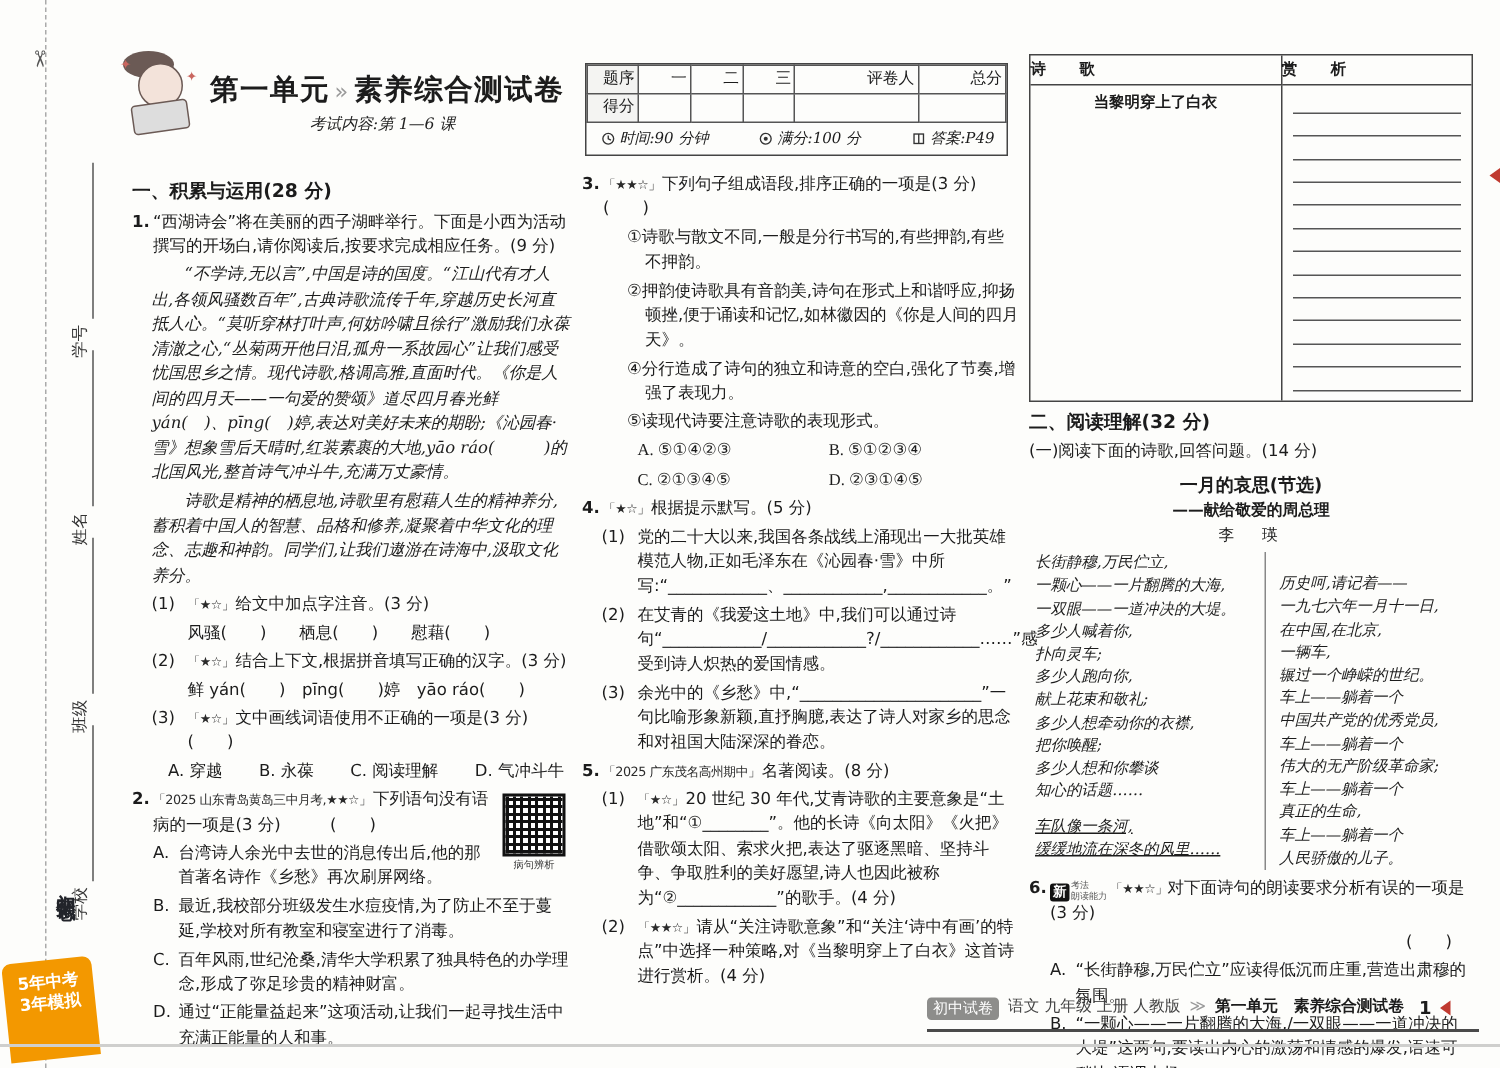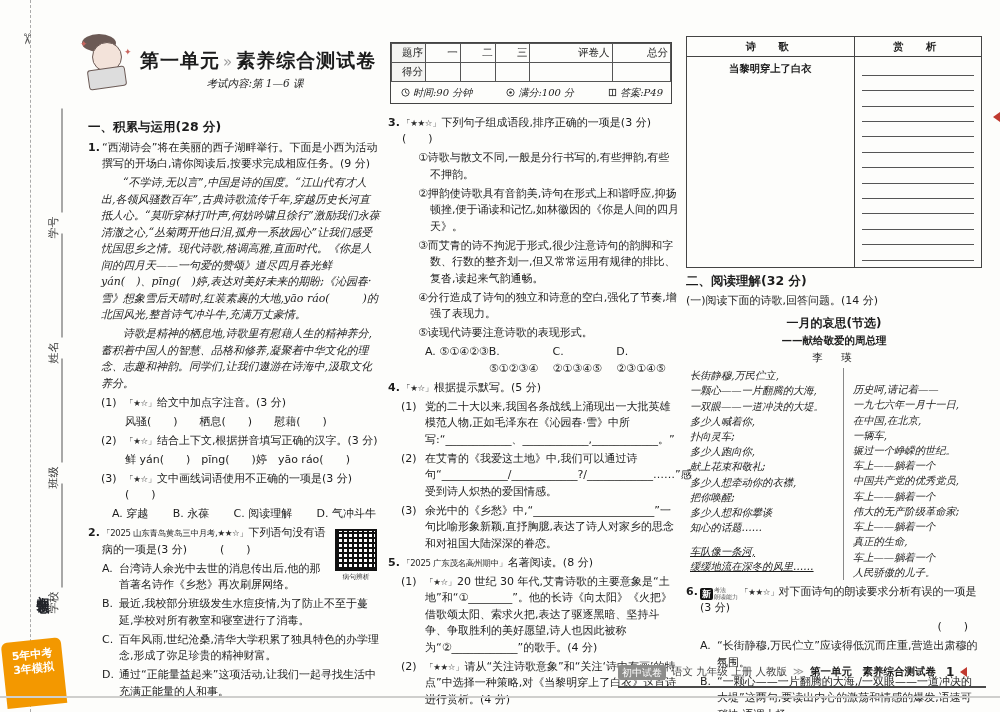--- a/index.html
+++ b/index.html
@@ -52,39 +52,39 @@
   #col3 { left:686px; top:36px; width:296px; }
   .blk { position:relative; margin:2.5px 0; }
   .sec { font-weight:bold; font-size:12.5px; margin:4px 0 3px; }
   .q   { padding-left:14px; } .q > .num { position:absolute; left:0; font-weight:bold; }
   .sub { padding-left:37px; } .sub > .num { position:absolute; left:13px; }
   .kai { margin-left:13px; text-indent:2em; font-family:"DejaVu Serif","Liberation Serif",serif;
          font-style:italic; }
   .fill { margin-left:37px; }
   .item { margin-left:30px; padding-left:12px; text-indent:-12px; }
   .optrow  { margin-left:24px; display:flex; justify-content:space-between; padding-right:4px; }
-  .optrow2 { margin-left:37px; display:grid; grid-template-columns:1fr 1fr 1fr 1fr; row-gap:3px; }
+  .optrow2 { margin-left:37px; display:grid; grid-template-columns:1fr 1fr; row-gap:3px;font-family:Liberation Serif, serif; }
   .opt { padding-left:31px; } .opt > .num { position:absolute; left:14px; }
   .paren-right { text-align:right; padding-right:14px; }
   .tag { font-size:8.5px; color:#2a2a2a; letter-spacing:-0.3px; }
   .num + .tag { margin-right:1px; }
   
   .qrwrap { float:right; width:48px; margin:4px 0 2px 5px; text-align:center; }
   .qr { width:42px; height:42px; margin:0 auto; border:2px solid #111;
         background-image:
           repeating-linear-gradient(0deg,#111 0 2px,transparent 2px 5px),
           repeating-linear-gradient(90deg,#111 0 2px,#fff 2px 5px); }
   .qrlabel { font-size:8px; color:#333; white-space:nowrap; transform:scale(.85); transform-origin:center; }
   
   .nbadge { display:inline-flex; align-items:center; gap:1px; margin-right:2px; vertical-align:-2px; }
   .nbox { background:#111; color:#fff; font-size:9px; font-weight:bold; padding:0 2px; border-radius:2px; line-height:12px; }
   .ncol { display:inline-flex; flex-direction:column; font-size:6px; line-height:6.5px; color:#555; }
   
   .atable { display:grid; grid-template-columns:57% 43%; border:1.2px solid #444; font-size:10.3px; }
-  .ahead { text-align:center; font-weight:bold; border-bottom:1px solid #444; padding:2px 0; letter-spacing:6px; }
+  .ahead { text-align:left; font-weight:bold; border-bottom:1px solid #444; padding:2px 0; letter-spacing:6px; }
   .ahead.first { border-right:1px solid #444; }
   .acell { padding:3px 7px 6px; }
   .acell.poemcell { border-right:1px solid #444; font-family:"DejaVu Serif","Liberation Serif",serif; font-style:italic; }
   .ptitle { text-align:center; font-weight:bold; font-style:normal; font-family:"DejaVu Sans","Liberation Sans",sans-serif; margin:1px 0 2px; }
   .pline { line-height:15.2px; white-space:nowrap; }
   .pline.gap { height:8px; line-height:8px; }
   .pline.ul { text-decoration:underline; }
   .rule { height:15.4px; border-bottom:0.9px solid #555; }
   
   .pcenter { text-align:center; }
@@ -224,21 +224,20 @@
       <div class="blk opt"><span class="num">A.</span><span class="txt">台湾诗人余光中去世的消息传出后,他的那首著名诗作《乡愁》再次刷屏网络。</span></div>
       <div class="blk opt"><span class="num">B.</span><span class="txt">最近,我校部分班级发生水痘疫情,为了防止不至于蔓延,学校对所有教室和寝室进行了消毒。</span></div>
       <div class="blk opt"><span class="num">C.</span><span class="txt">百年风雨,世纪沧桑,清华大学积累了独具特色的办学理念,形成了弥足珍贵的精神财富。</span></div>
       <div class="blk opt"><span class="num">D.</span><span class="txt">通过“正能量益起来”这项活动,让我们一起寻找生活中充满正能量的人和事。</span></div>
     </div>
 
   <div class="col" id="col2">
       <div class="blk q"><span class="num">3.</span><span class="tag">「★★☆」</span><span class="txt">下列句子组成语段,排序正确的一项是(3 分)　(　　)</span></div>
       <div class="blk item"><span class="txt">①诗歌与散文不同,一般是分行书写的,有些押韵,有些不押韵。</span></div>
       <div class="blk item"><span class="txt">②押韵使诗歌具有音韵美,诗句在形式上和谐呼应,抑扬顿挫,便于诵读和记忆,如林徽因的《你是人间的四月天》。</span></div>
-      <div class="blk item"><span class="txt">③而艾青的诗不拘泥于形式,很少注意诗句的韵脚和字数、行数的整齐划一,但又常常运用有规律的排比、复沓,读起来气韵通畅。</span></div>
       <div class="blk item"><span class="txt">④分行造成了诗句的独立和诗意的空白,强化了节奏,增强了表现力。</span></div>
       <div class="blk item"><span class="txt">⑤读现代诗要注意诗歌的表现形式。</span></div>
       <div class="blk optrow2">
         <span class="optitem">A. ⑤①④②③</span>
         <span class="optitem">B. ⑤①②③④</span>
         <span class="optitem">C. ②①③④⑤</span>
         <span class="optitem">D. ②③①④⑤</span>
       </div>
       <div class="blk q"><span class="num">4.</span><span class="tag">「★☆」</span><span class="txt">根据提示默写。(5 分)</span></div>
       <div class="blk sub"><span class="num">(1)</span><span class="txt">党的二十大以来,我国各条战线上涌现出一大批英雄模范人物,正如毛泽东在《沁园春·雪》中所写:“____________、____________,____________。”</span></div>

